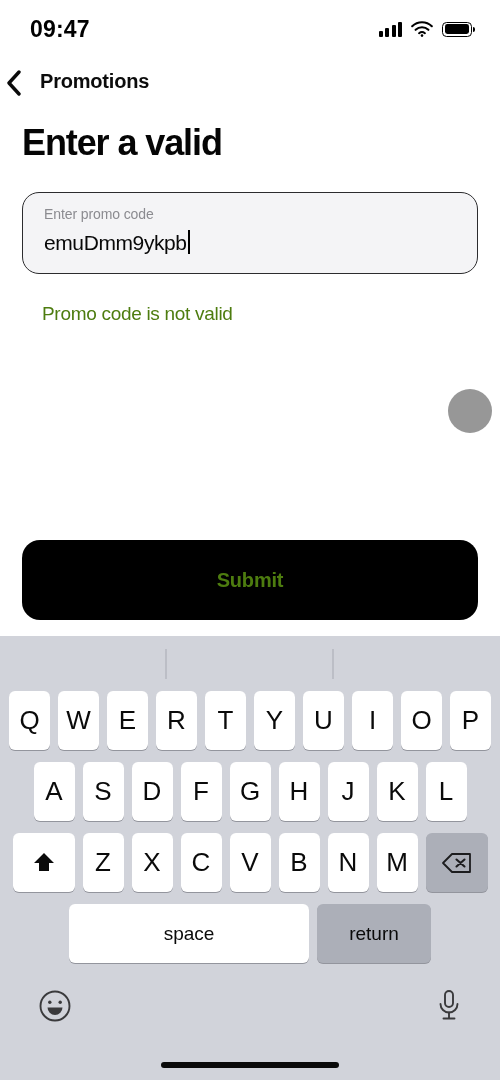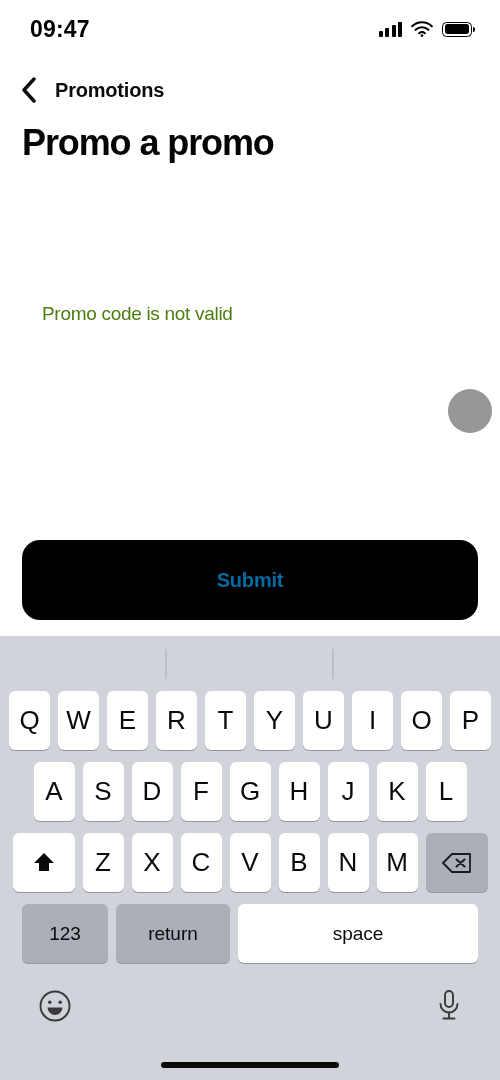--- a/index.html
+++ b/index.html
@@ -68,22 +68,21 @@
     background: #000;
     border-radius: 2.4px;
   }
 
   
   .nav-bar {
     position: absolute;
     top: 70px; left: 0;
     width: 500px; height: 40px;
     display: flex;
-    align-items: center;
-    padding-left: 20px;
+    padding-left: 5px;
   }
   .back-chevron {
     width: 18px; height: 26px;
     display: flex; align-items: center; justify-content: center;
     cursor: pointer;
   }
   .nav-title {
     font-size: 20px;
     font-weight: bold;
     color: #0c0c0c;
@@ -154,21 +153,21 @@
   }
 
   
   .submit-btn {
     position: absolute;
     top: 540px; left: 22px;
     width: 456px; height: 80px;
     background: #000000;
     border: none;
     border-radius: 18px;
-    color: #0369a1;
+    color: #4d7c0f;
     font-size: 20px;
     font-weight: bold;
     font-family: "Liberation Sans", sans-serif;
     letter-spacing: -0.2px;
     cursor: pointer;
   }
 
   
   .keyboard {
     position: absolute;
@@ -289,22 +288,29 @@
 
   <div class="nav-bar">
     <div class="back-chevron">
       <svg width="16" height="26" viewBox="0 0 16 26">
         <path d="M13 2 L3 13 L13 24" fill="none" stroke="#0a0a0a" stroke-width="3.4" stroke-linecap="round" stroke-linejoin="round"></path>
       </svg>
     </div>
     <div class="nav-title">Promotions</div>
   </div>
 
-  <div class="page-title">Promo a promo</div>
-
+  <div class="page-title">Enter a valid</div>
+
+  <div class="promo-field">
+    <div class="promo-label">Enter promo code</div>
+    <div class="promo-value-row">
+      <div class="promo-value">emuDmm9ykpb</div>
+      <div class="caret"></div>
+    </div>
+  </div>
 
   <div class="error-text">Promo code is not valid</div>
 
   <div class="float-circle"></div>
 
   <button class="submit-btn">Submit</button>
 
   <div class="keyboard">
 
     <div class="predictive">
@@ -352,23 +358,22 @@
       <div class="key letter">M</div>
       <div class="key wide-fn">
         <svg width="32" height="24" viewBox="0 0 32 24">
           <path d="M11 3 L29 3 L29 21 L11 21 L2 12 Z" fill="none" stroke="#1c1c1e" stroke-width="1.8" stroke-linejoin="round"></path>
           <path d="M15.5 8.5 L23.5 15.5 M23.5 8.5 L15.5 15.5" stroke="#1c1c1e" stroke-width="2.1" stroke-linecap="round"></path>
         </svg>
       </div>
     </div>
 
     <div class="krow r4">
-      <div class="key num">123</div>
+      <div class="key space">space</div>
       <div class="key return">return</div>
-      <div class="key space">space</div>
     </div>
 
     <div class="bottom-bar">
       <svg width="34" height="34" viewBox="0 0 34 34">
         <circle cx="17" cy="17" r="14.5" fill="none" stroke="#3a3a3c" stroke-width="1.9"></circle>
         <circle cx="11.8" cy="13.2" r="1.7" fill="#3a3a3c"></circle>
         <circle cx="22.2" cy="13.2" r="1.7" fill="#3a3a3c"></circle>
         <path d="M9.5 18.5 L24.5 18.5 A7.5 7.5 0 0 1 9.5 18.5 Z" fill="#3a3a3c"></path>
       </svg>
       <svg width="26" height="34" viewBox="0 0 26 34">

